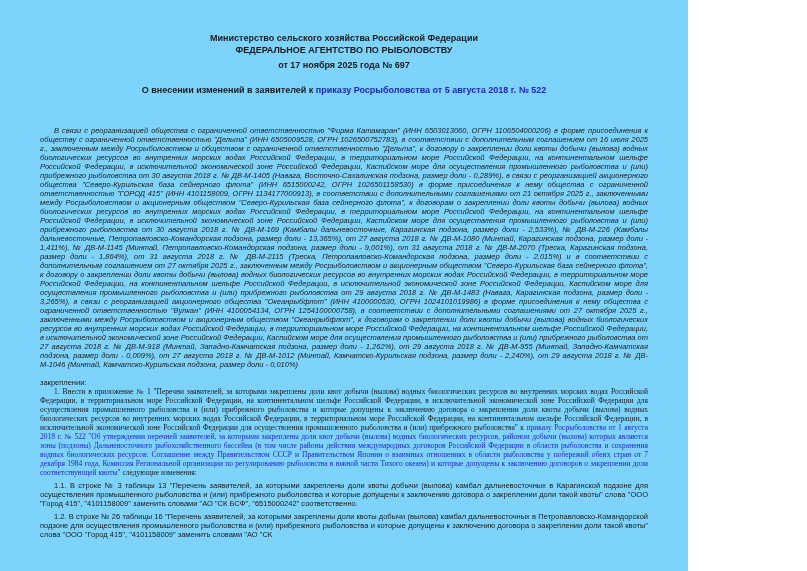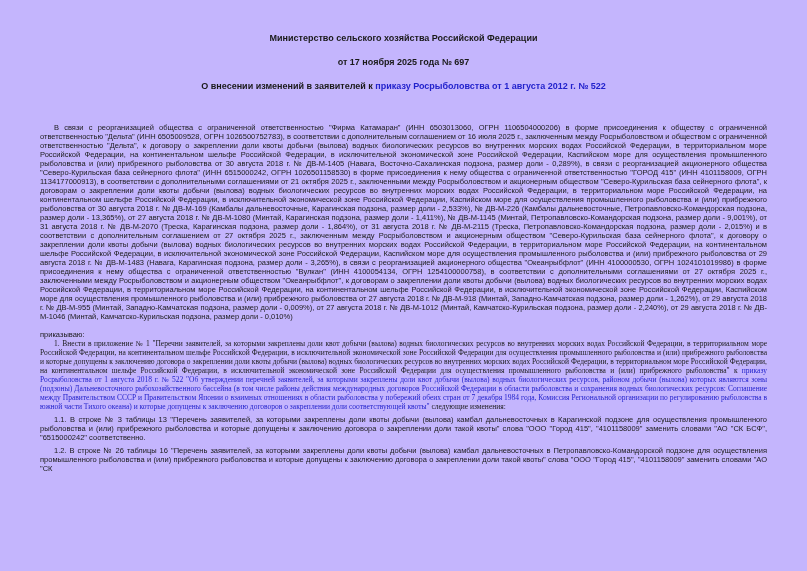--- a/index.html
+++ b/index.html
@@ -1,68 +1,69 @@
 <!DOCTYPE html>
 <html><head>
 <meta charset="utf-8">
 <style>
   html, body { margin: 0; padding: 0; background: #ffffff; }
   .page {
     position: relative;
-    width: 807px;
+    width: 688px;
     height: 571px;
-    background: #c4b5fd;
+    background: #7dd3fc;
     overflow: hidden;
     font-family: "Liberation Sans", sans-serif;
     color: #1a1a1a;
     box-sizing: border-box;
   }
   .content {
     padding: 33px 40px 0 40px;
   }
   .hdr-line {
     text-align: center;
     font-weight: bold;
     font-size: 9px;
     line-height: 11.5px;
   }
   .order-label { margin-top: 11px; }
-  .order-date { margin-top: 12px; }
+  .order-date { margin-top: 4px; }
   .order-subject { margin-top: 13px; }
   .body-text {
     font-size: 7.5px;
     line-height: 9px;
     text-align: justify;
   }
-  .preamble { margin-top: 30px; text-indent: 14px; }
+  .preamble { margin-top: 30px; text-indent: 14px; font-style: italic; }
   .decree-word { margin-top: 9px; text-align: left; }
   .item-1 { text-indent: 14px; font-family: Liberation Serif, serif; }
   .sub-item { margin-top: 4px; text-indent: 14px; }
   a.doc-link, span.doc-link {
     color: #2222cc;
     text-decoration: none;
     cursor: pointer;
   }
 </style>
 </head>
 <body>
 
 <div class="page">
   <div class="content">
 
     <div class="hdr-line">Министерство сельского хозяйства Российской Федерации</div>
+    <div class="hdr-line">ФЕДЕРАЛЬНОЕ АГЕНТСТВО ПО РЫБОЛОВСТВУ</div>
 
 
     <div class="hdr-line order-date">от 17 ноября 2025 года № 697</div>
 
-    <div class="hdr-line order-subject"><span>О внесении изменений в заявителей к </span><span class="doc-link">приказу Росрыболовства от 1 августа 2012 г. № 522</span></div>
+    <div class="hdr-line order-subject"><span>О внесении изменений в заявителей к </span><span class="doc-link">приказу Росрыболовства от 5 августа 2018 г. № 522</span></div>
 
     <div class="body-text preamble">В связи с реорганизацией общества с ограниченной ответственностью "Фирма Катамаран" (ИНН 6503013060, ОГРН 1106504000206) в форме присоединения к обществу с ограниченной ответственностью "Дельта" (ИНН 6505009528, ОГРН 1026500752783), в соответствии с дополнительным соглашением от 16 июля 2025 г., заключенным между Росрыболовством и обществом с ограниченной ответственностью "Дельта", к договору о закреплении доли квоты добычи (вылова) водных биологических ресурсов во внутренних морских водах Российской Федерации, в территориальном море Российской Федерации, на континентальном шельфе Российской Федерации, в исключительной экономической зоне Российской Федерации, Каспийском море для осуществления промышленного рыболовства и (или) прибрежного рыболовства от 30 августа 2018 г. № ДВ-М-1405 (Навага, Восточно-Сахалинская подзона, размер доли - 0,289%), в связи с реорганизацией акционерного общества "Северо-Курильская база сейнерного флота" (ИНН 6515000242, ОГРН 1026501158530) в форме присоединения к нему общества с ограниченной ответственностью "ГОРОД 415" (ИНН 4101158009, ОГРН 1134177000913), в соответствии с дополнительными соглашениями от 21 октября 2025 г., заключенными между Росрыболовством и акционерным обществом "Северо-Курильская база сейнерного флота", к договорам о закреплении доли квоты добычи (вылова) водных биологических ресурсов во внутренних морских водах Российской Федерации, в территориальном море Российской Федерации, на континентальном шельфе Российской Федерации, в исключительной экономической зоне Российской Федерации, Каспийском море для осуществления промышленного рыболовства и (или) прибрежного рыболовства от 30 августа 2018 г. № ДВ-М-169 (Камбалы дальневосточные, Карагинская подзона, размер доли - 2,533%), № ДВ-М-226 (Камбалы дальневосточные, Петропавловско-Командорская подзона, размер доли - 13,365%), от 27 августа 2018 г. № ДВ-М-1080 (Минтай, Карагинская подзона, размер доли - 1,411%), № ДВ-М-1145 (Минтай, Петропавловско-Командорская подзона, размер доли - 9,001%), от 31 августа 2018 г. № ДВ-М-2070 (Треска, Карагинская подзона, размер доли - 1,864%), от 31 августа 2018 г. № ДВ-М-2115 (Треска, Петропавловско-Командорская подзона, размер доли - 2,015%) и в соответствии с дополнительным соглашением от 27 октября 2025 г., заключенным между Росрыболовством и акционерным обществом "Северо-Курильская база сейнерного флота", к договору о закреплении доли квоты добычи (вылова) водных биологических ресурсов во внутренних морских водах Российской Федерации, в территориальном море Российской Федерации, на континентальном шельфе Российской Федерации, в исключительной экономической зоне Российской Федерации, Каспийском море для осуществления промышленного рыболовства и (или) прибрежного рыболовства от 29 августа 2018 г. № ДВ-М-1483 (Навага, Карагинская подзона, размер доли - 3,265%), в связи с реорганизацией акционерного общества "Океанрыбфлот" (ИНН 4100000530, ОГРН 1024101019986) в форме присоединения к нему общества с ограниченной ответственностью "Вулкан" (ИНН 4100054134, ОГРН 1254100000758), в соответствии с дополнительными соглашениями от 27 октября 2025 г., заключенными между Росрыболовством и акционерным обществом "Океанрыбфлот", к договорам о закреплении доли квоты добычи (вылова) водных биологических ресурсов во внутренних морских водах Российской Федерации, в территориальном море Российской Федерации, на континентальном шельфе Российской Федерации, в исключительной экономической зоне Российской Федерации, Каспийском море для осуществления промышленного рыболовства и (или) прибрежного рыболовства от 27 августа 2018 г. № ДВ-М-918 (Минтай, Западно-Камчатская подзона, размер доли - 1,262%), от 29 августа 2018 г. № ДВ-М-955 (Минтай, Западно-Камчатская подзона, размер доли - 0,009%), от 27 августа 2018 г. № ДВ-М-1012 (Минтай, Камчатско-Курильская подзона, размер доли - 2,240%), от 29 августа 2018 г. № ДВ-М-1046 (Минтай, Камчатско-Курильская подзона, размер доли - 0,010%)</div>
 
-    <div class="body-text decree-word">приказываю:</div>
+    <div class="body-text decree-word">закреплении:</div>
 
     <div class="body-text item-1"><span>1. Внести в приложение № 1 "Перечни заявителей, за которыми закреплены доли квот добычи (вылова) водных биологических ресурсов во внутренних морских водах Российской Федерации, в территориальном море Российской Федерации, на континентальном шельфе Российской Федерации, в исключительной экономической зоне Российской Федерации для осуществления промышленного рыболовства и (или) прибрежного рыболовства и которые допущены к заключению договора о закреплении доли квоты добычи (вылова) водных биологических ресурсов во внутренних морских водах Российской Федерации, в территориальном море Российской Федерации, на континентальном шельфе Российской Федерации, в исключительной экономической зоне Российской Федерации для осуществления промышленного рыболовства и (или) прибрежного рыболовства" к </span><span class="doc-link">приказу Росрыболовства от 1 августа 2018 г. № 522 "Об утверждении перечней заявителей, за которыми закреплены доли квот добычи (вылова) водных биологических ресурсов, районом добычи (вылова) которых являются зоны (подзоны) Дальневосточного рыбохозяйственного бассейна (в том числе районы действия международных договоров Российской Федерации в области рыболовства и сохранения водных биологических ресурсов: Соглашение между Правительством СССР и Правительством Японии о взаимных отношениях в области рыболовства у побережий обеих стран от 7 декабря 1984 года, Комиссия Региональной организации по регулированию рыболовства в южной части Тихого океана) и которые допущены к заключению договоров о закреплении доли соответствующей квоты"</span><span> следующие изменения:</span></div>
 
     <div class="body-text sub-item">1.1. В строке № 3 таблицы 13 "Перечень заявителей, за которыми закреплены доли квоты добычи (вылова) камбал дальневосточных в Карагинской подзоне для осуществления промышленного рыболовства и (или) прибрежного рыболовства и которые допущены к заключению договора о закреплении доли такой квоты" слова "ООО "Город 415", "4101158009" заменить словами "АО "СК БСФ", "6515000242" соответственно.</div>
 
     <div class="body-text sub-item">1.2. В строке № 26 таблицы 16 "Перечень заявителей, за которыми закреплены доли квоты добычи (вылова) камбал дальневосточных в Петропавловско-Командорской подзоне для осуществления промышленного рыболовства и (или) прибрежного рыболовства и которые допущены к заключению договора о закреплении доли такой квоты" слова "ООО "Город 415", "4101158009" заменить словами "АО "СК</div>
 
   </div>
 </div>
 

